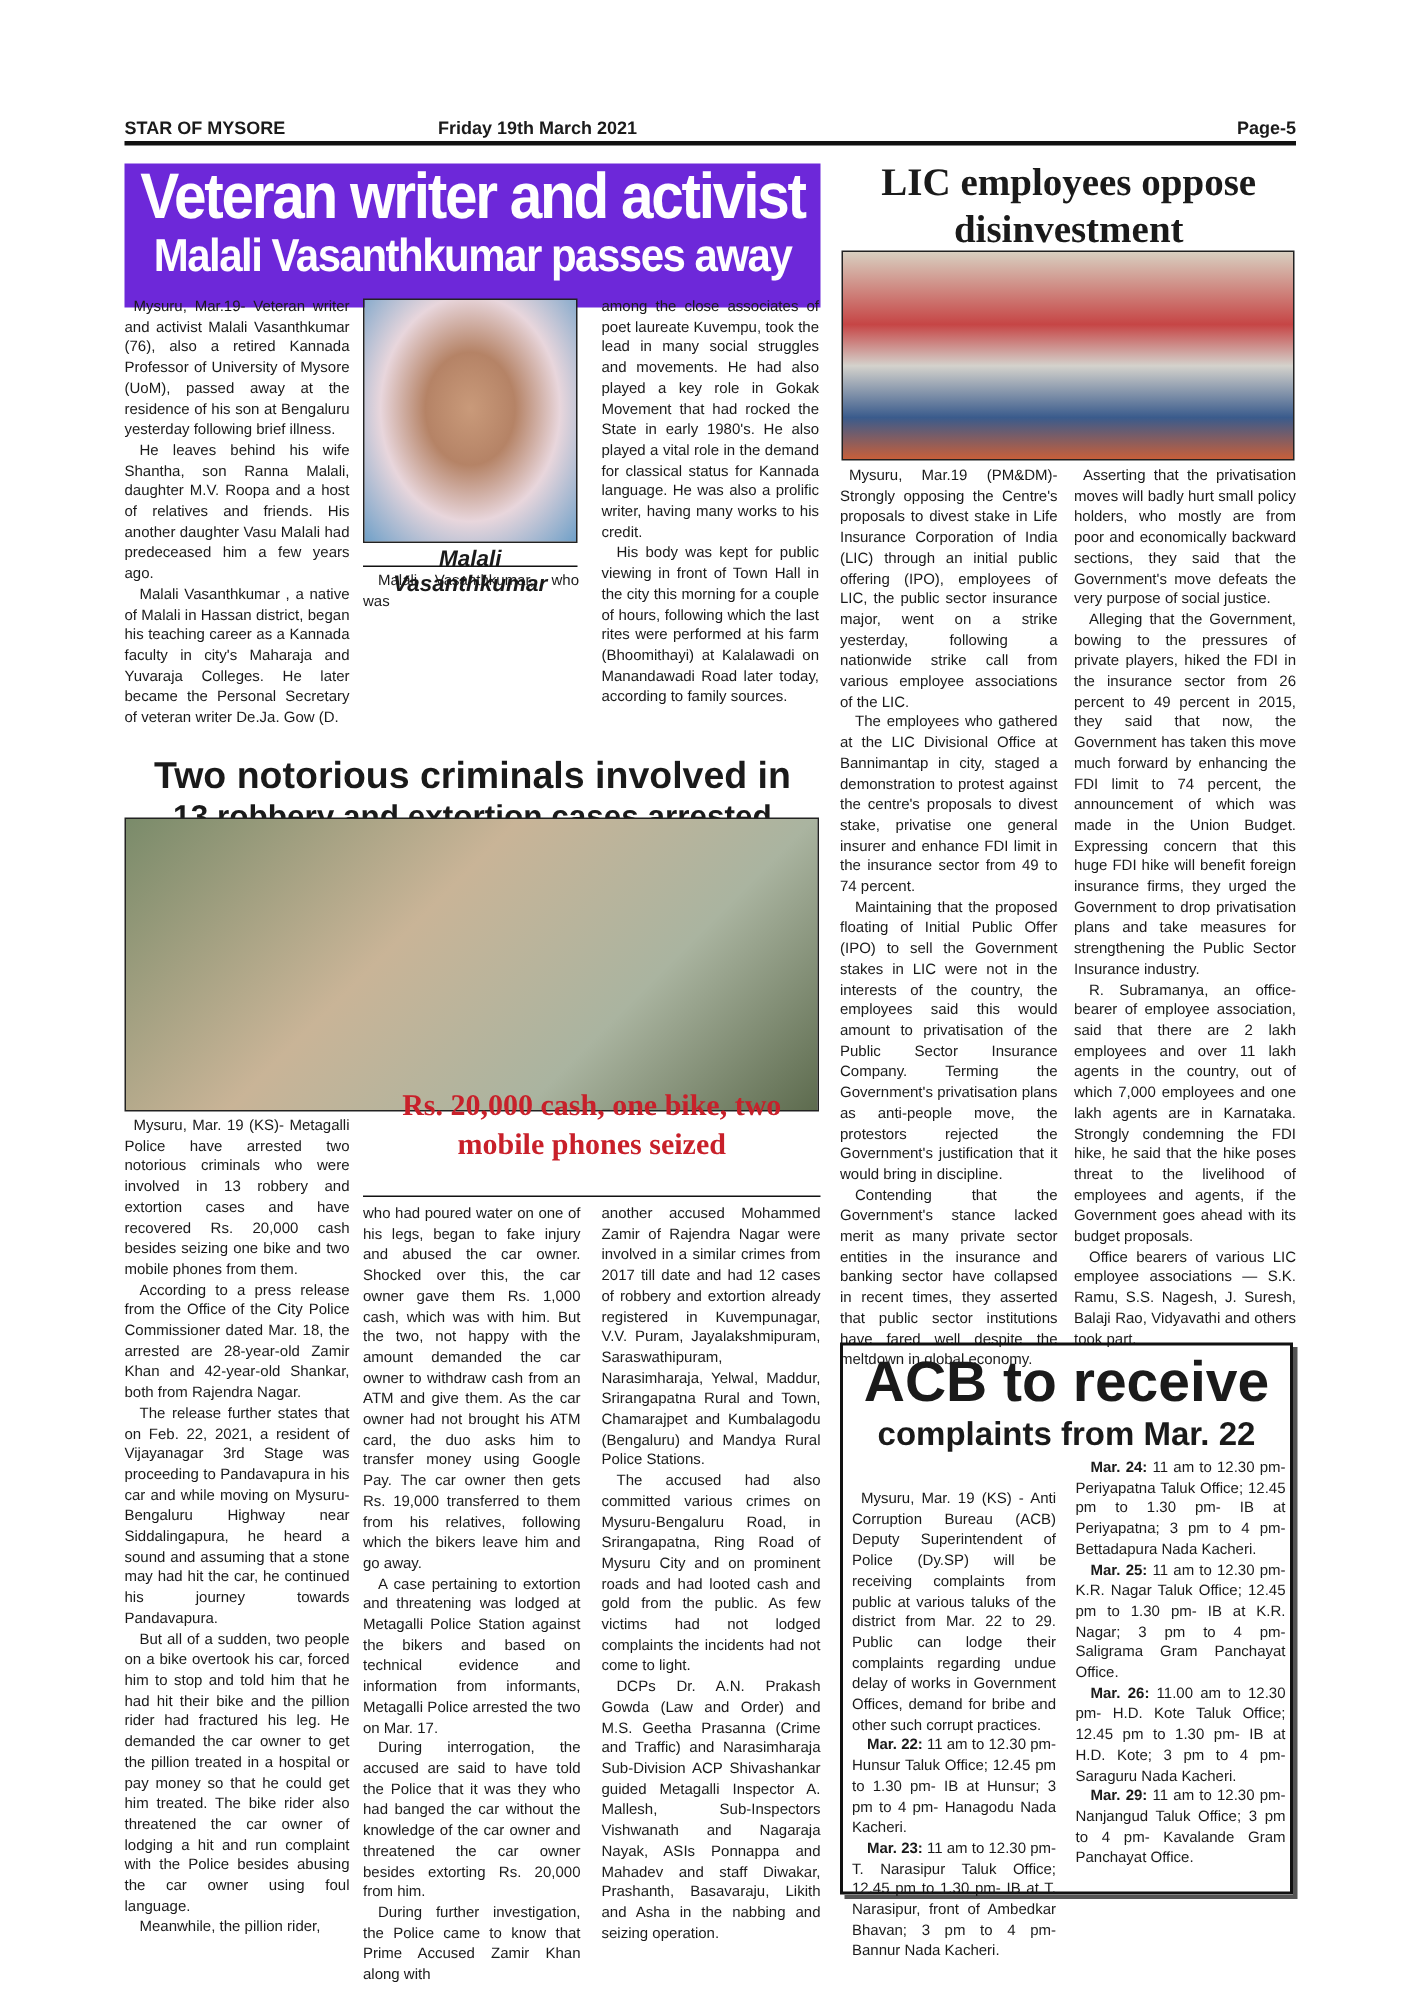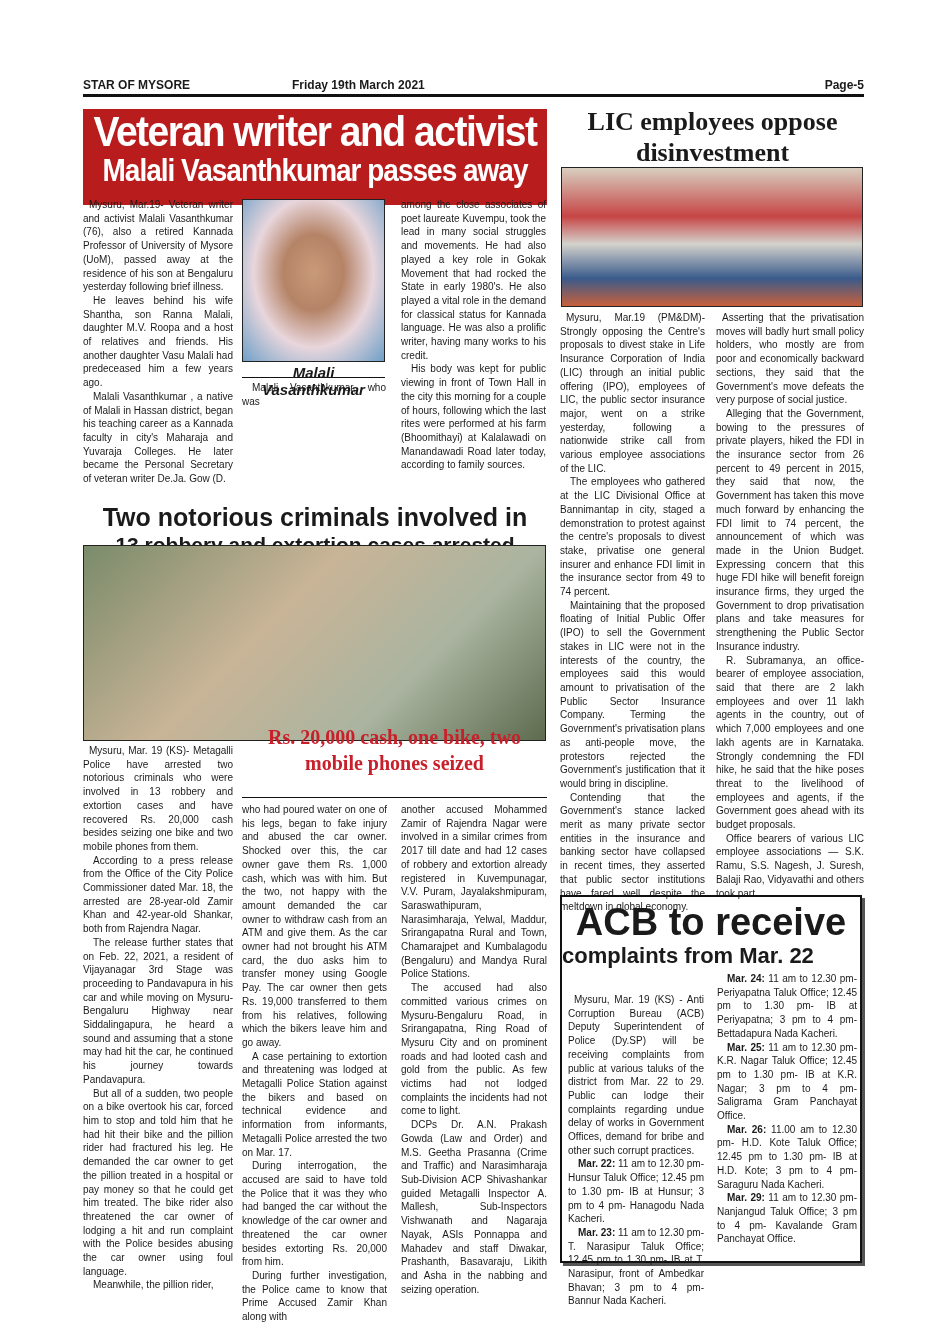--- a/index.html
+++ b/index.html
@@ -5,31 +5,31 @@
   html, body { margin:0; padding:0; background:#fff; }
   body { width:945px; height:1337px; position:relative; overflow:hidden; font-family:"Liberation Sans", sans-serif; color:#1a1a1a; }
   .abs { position:absolute; }
   .header { left:83px; top:78px; width:781px; height:16px; border-bottom:3px solid #111; font-weight:bold; font-size:12px; }
   .header .pub { position:absolute; left:0; top:0; }
   .header .date { position:absolute; left:168px; top:0;padding-left:41px; }
   .header .page { position:absolute; right:0; top:0; }
   .col { font-size:10px; line-height:13.7px; text-align:justify; }
   .col p { margin:0; text-indent:10px; }
   .col p.first { text-indent:6px; }
-  .black-banner { left:83px; top:109px; width:464px; height:96px; background:#b91c1c; color:#fff; text-align:center; font-family:"Liberation Sans", sans-serif; font-weight:bold; }
+  .black-banner { left:83px; top:109px; width:464px; height:96px; background:#6d28d9; color:#fff; text-align:center; font-family:"Liberation Sans", sans-serif; font-weight:bold; }
   .black-banner .l1 { font-size:39px; line-height:46px; letter-spacing:-1.5px; transform:scaleY(1.1); }
   .black-banner .l2 { font-size:28px; line-height:32px; letter-spacing:-1px; transform:scaleY(1.1); }
   .serif-head { font-family:"Liberation Serif", serif; font-weight:bold; text-align:center; }
   .photo { background:linear-gradient(135deg,#7a8b6a,#c9b497 40%,#aab4a0 70%,#5d6b4e); border:1px solid #222; box-sizing:border-box; }
   .photo-portrait { background:radial-gradient(ellipse at 50% 45%, #c99a7a 0%, #b58366 30%, #e8d6dc 60%, #6fa0c8 100%); }
   .photo-lic { background:linear-gradient(180deg,#d8cfc0 0%, #c64545 35%, #d4d2cc 55%, #3a5b8c 80%, #c75f3a 100%); }
   .caption { font-style:italic; font-weight:bold; font-size:15px; text-align:center; border-bottom:1px solid #111; }
   .acb-box { left:560px; top:895px; width:302px; height:368px; border:2px solid #111; box-sizing:border-box; box-shadow:3px 3px 0 #555; }
   .acb-head1 { font-weight:bold; font-size:38px; line-height:42px; text-align:center; }
-  .acb-head2 { font-weight:bold; font-size:22px; line-height:26px; }
+  .acb-head2 { font-weight:bold; font-size:22px; line-height:26px; text-align:center; }
   b.day { font-weight:bold; }
   .rule { border-top:1px solid #111; }
 </style>
 </head>
 <body>
 
 <div class="abs header">
   <span class="pub">STAR OF MYSORE</span>
   <span class="date">Friday 19th March 2021</span>
   <span class="page">Page-5</span>

